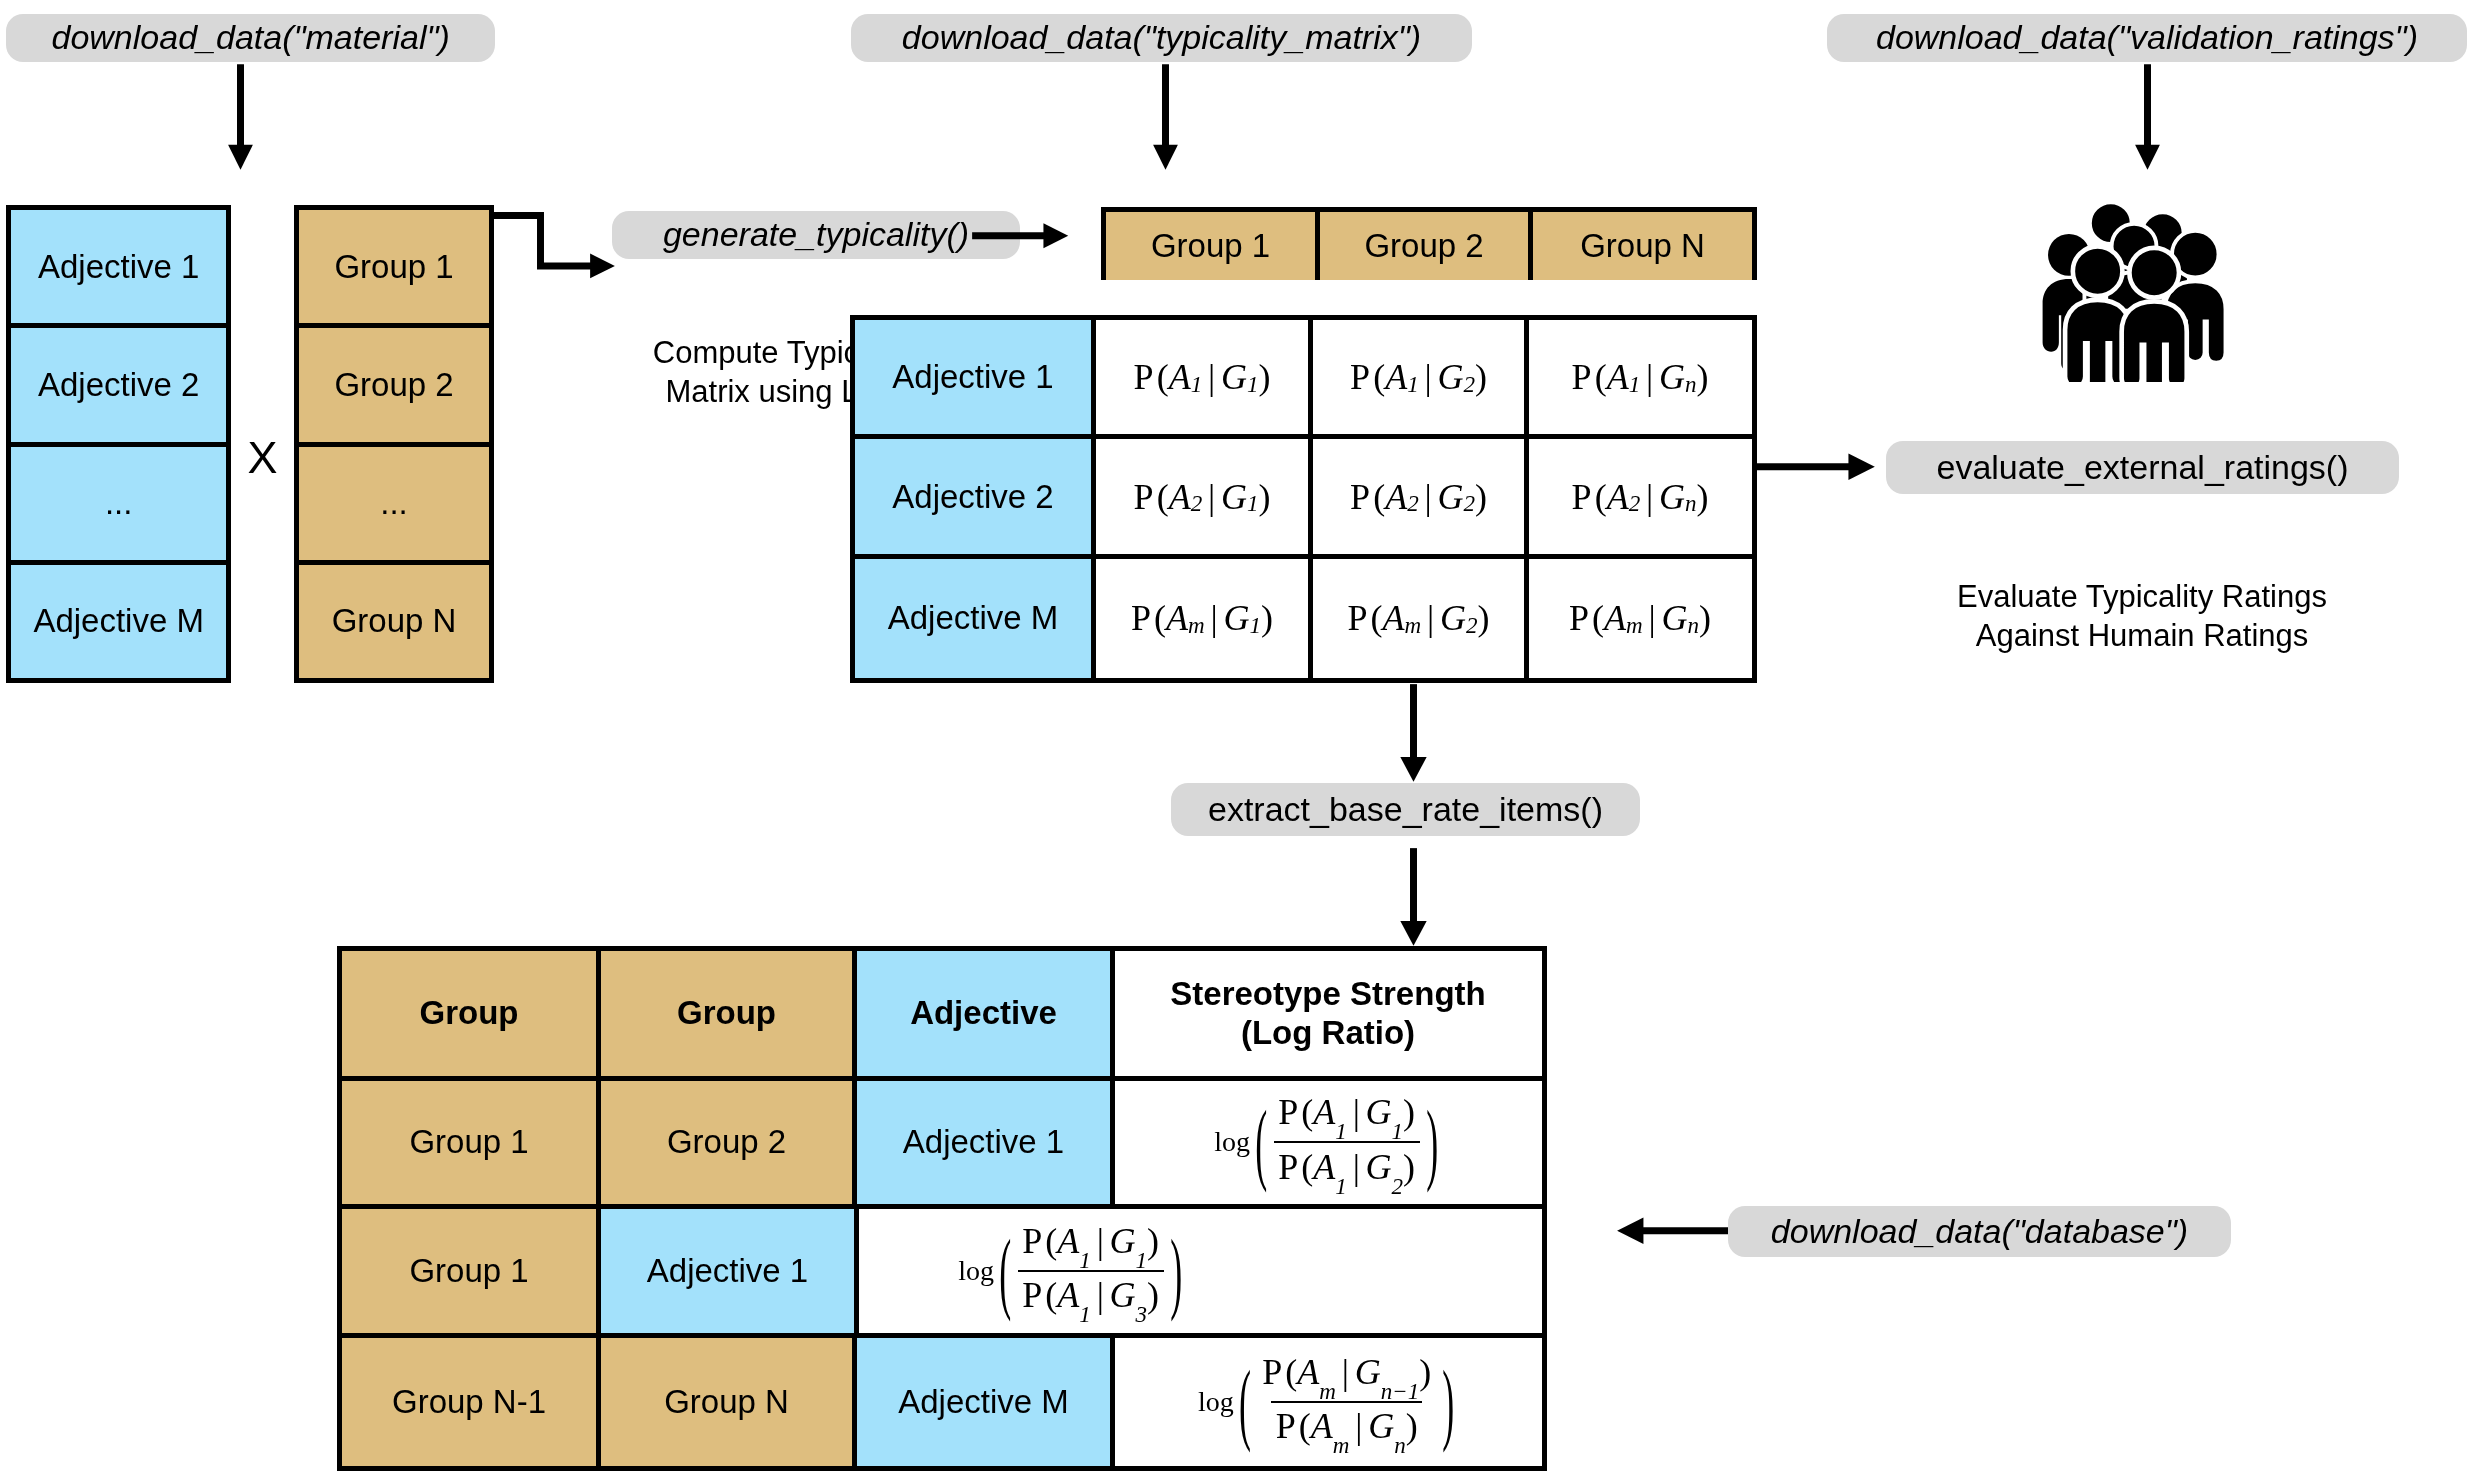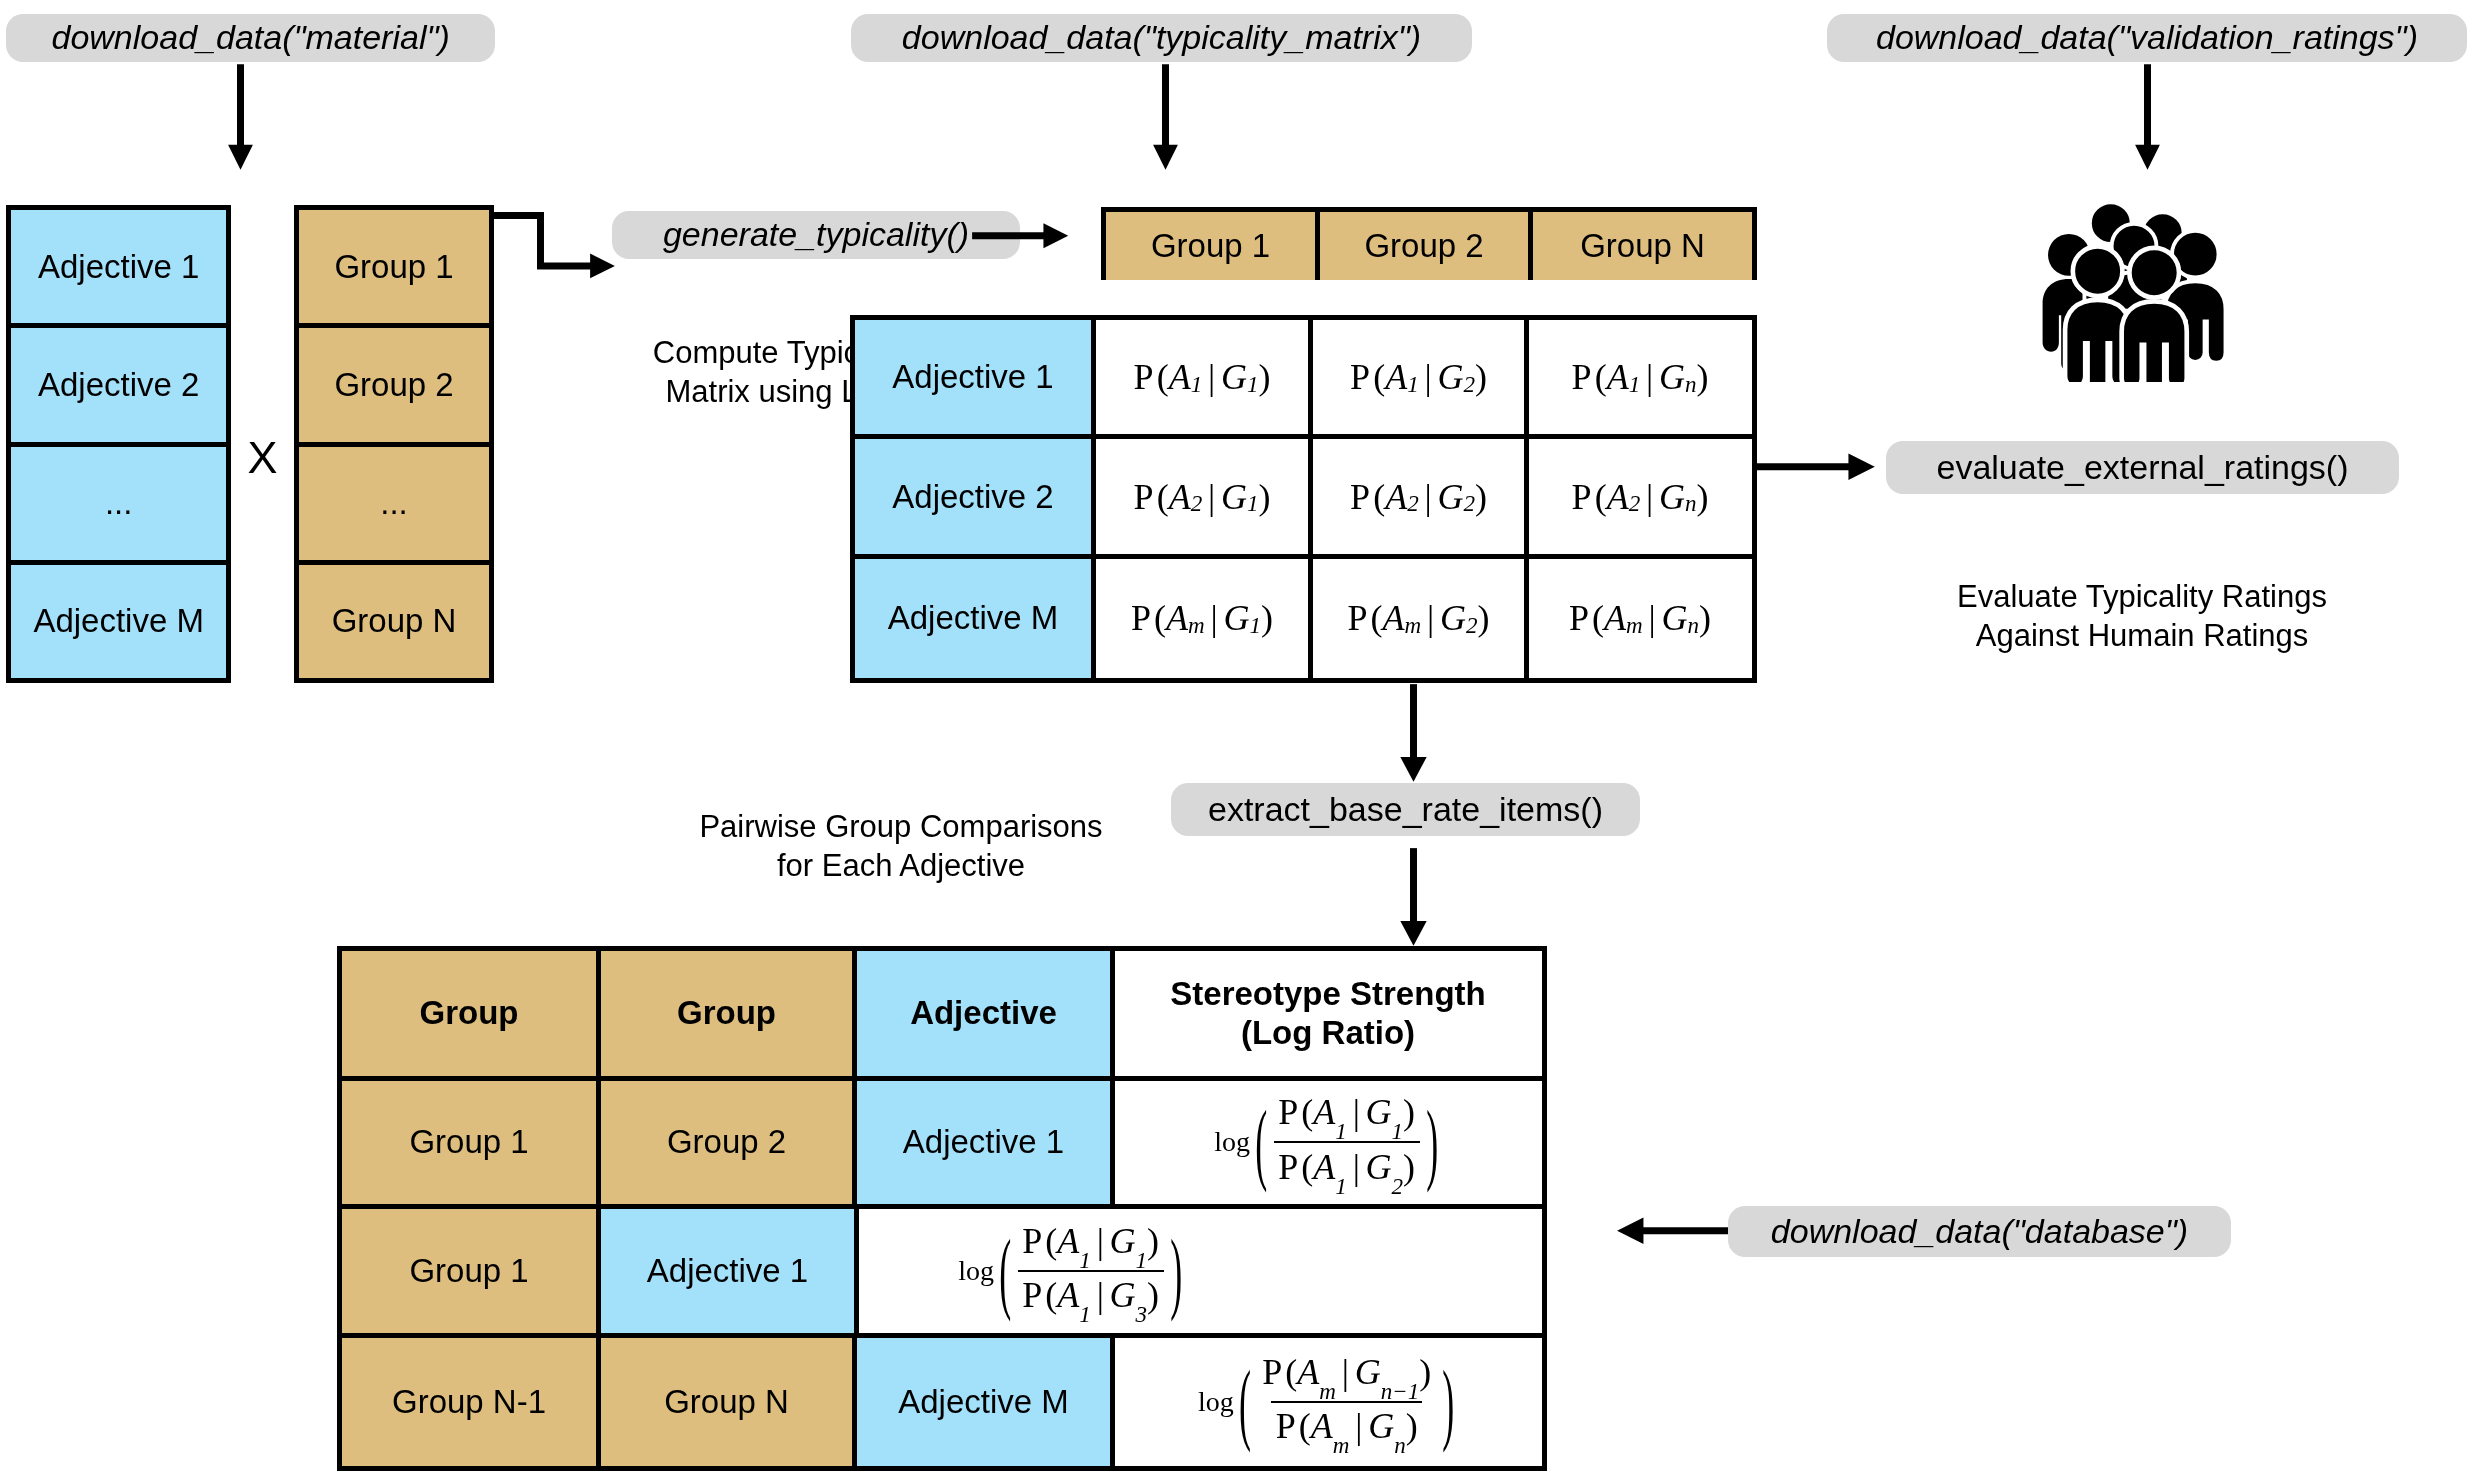--- a/index.html
+++ b/index.html
@@ -452,24 +452,20 @@
   <div class="abs caption" style="left:1901px; top:539px; width:482px;">
     <span>Evaluate Typicality Ratings
 Against Humain Ratings</span>
   </div>
 
   <svg class="arrow-svg" style="left:1398px; top:684px;" width="31" height="101" viewBox="0 0 40 130">
     <line x1="20" y1="0" x2="20" y2="100" stroke="#000" stroke-width="9"></line>
     <polygon points="20,126 3,94 37,94" fill="#000"></polygon>
   </svg>
 
-  <div class="abs caption" style="left:668px; top:769px; width:466px;">
-    <span>Pairwise Group Comparisons
-for Each Adjective</span>
-  </div>
 
   <div class="abs pill" style="left:1171px; top:783px; width:469px; height:53px;">
     <span>extract_base_rate_items()</span>
   </div>
 
   <svg class="arrow-svg" style="left:1398px; top:848px;" width="31" height="101" viewBox="0 0 40 130">
     <line x1="20" y1="0" x2="20" y2="100" stroke="#000" stroke-width="9"></line>
     <polygon points="20,126 3,94 37,94" fill="#000"></polygon>
   </svg>
 

